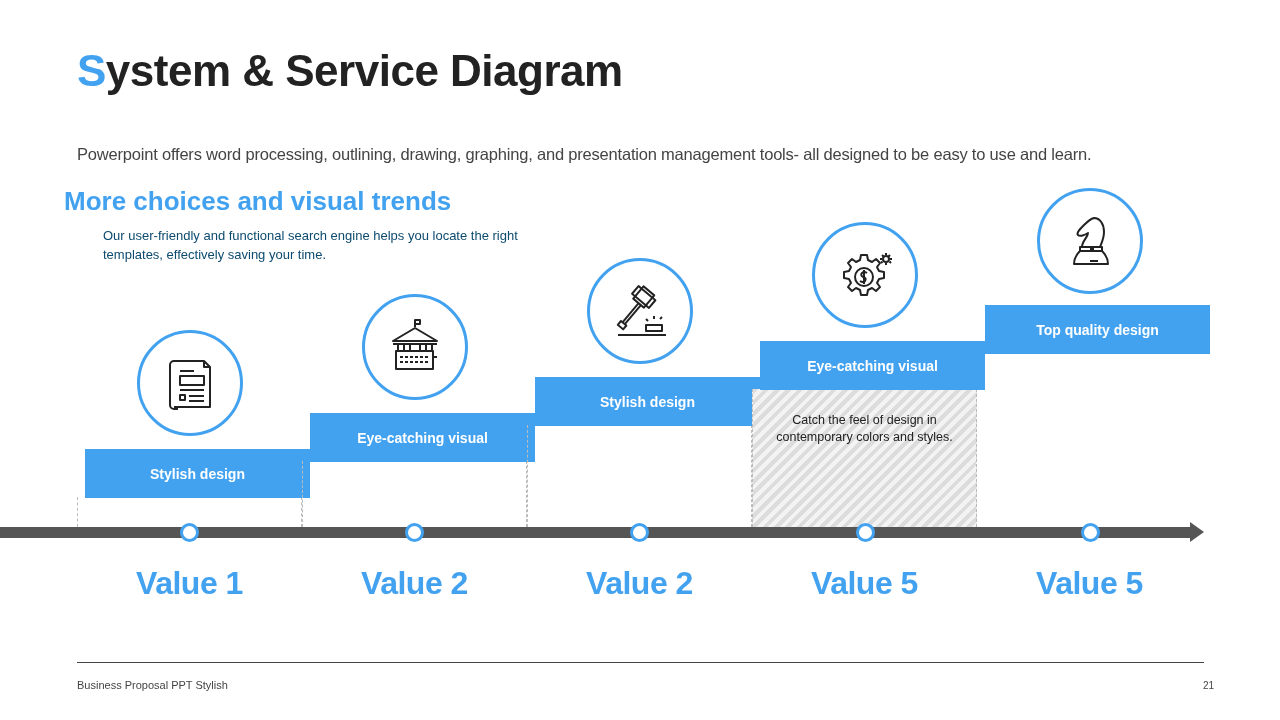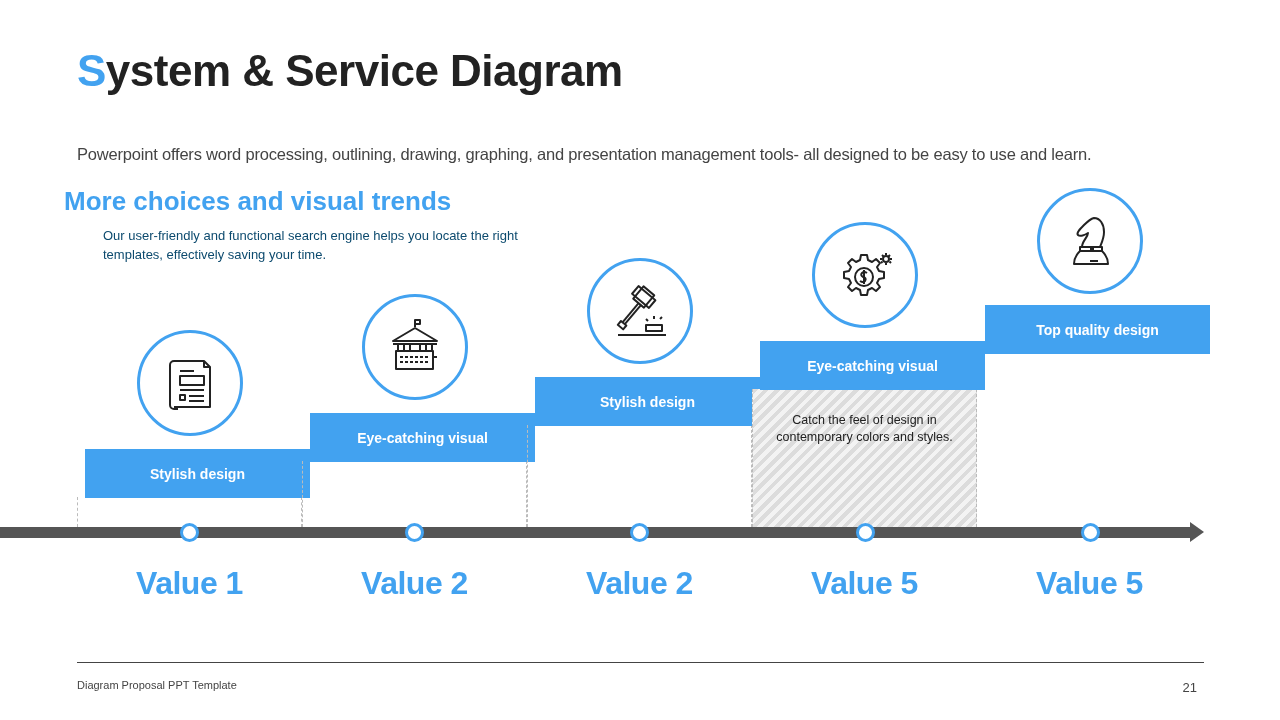--- a/index.html
+++ b/index.html
@@ -18,21 +18,21 @@
   .icon-circle { position: absolute; width: 106px; height: 106px; border: 3px solid #42a2f0; border-radius: 50%; background: #fff; display: flex; align-items: center; justify-content: center; }
   .icon-circle svg { width: 60px; height: 60px; }
 
   .axis { position: absolute; left: 0; top: 527px; width: 1192px; height: 11px; background: #555; }
   .axis-arrow { position: absolute; left: 1190px; top: 522px; width: 0; height: 0; border-top: 10.5px solid transparent; border-bottom: 10.5px solid transparent; border-left: 14px solid #555; }
   .marker { position: absolute; top: 523px; width: 19px; height: 19px; border-radius: 50%; border: 3px solid #42a2f0; background: #fff; }
   .value-label { position: absolute; top: 565px; width: 225px; text-align: center; font-size: 32px; font-weight: bold; color: #42a2f0; letter-spacing: -0.5px; }
 
   .footer-line { position: absolute; left: 77px; top: 662px; width: 1127px; height: 1px; background: #444; }
   .footer-text { position: absolute; left: 77px; top: 679px; font-size: 11px; color: #444; }
-  .page-num { position: absolute; right: 83px; top: 680px; font-size: 13px; color: #444; }
+  .page-num { position: absolute; right: 66px; top: 680px; font-size: 10px; color: #444; }
 </style>
 </head>
 <body>
 
 <div class="title"><span class="accent">S</span><span>ystem &amp; Service Diagram</span></div>
 <div class="subtitle">Powerpoint offers word processing, outlining, drawing, graphing, and presentation management tools- all designed to be easy to use and learn.</div>
 
 <div class="section-heading">More choices and visual trends</div>
 <div class="section-body">Our user-friendly and functional search engine helps you locate the right templates, effectively saving your time.</div>
 
@@ -127,14 +127,14 @@
 </div>
 <div class="marker" style="left:1081px;"></div>
 <div class="value-label" style="left:977px;text-align:center;">Value 5</div>
 
 <div class="axis"></div>
 <div class="axis-arrow"></div>
 
 <style>.marker { z-index: 2; } .axis, .axis-arrow { z-index: 1; }</style>
 
 <div class="footer-line"></div>
-<div class="footer-text">Diagram Proposal PPT Template</div>
+<div class="footer-text">Business Proposal PPT Stylish</div>
 <div class="page-num">21</div>
 
 </body></html>

